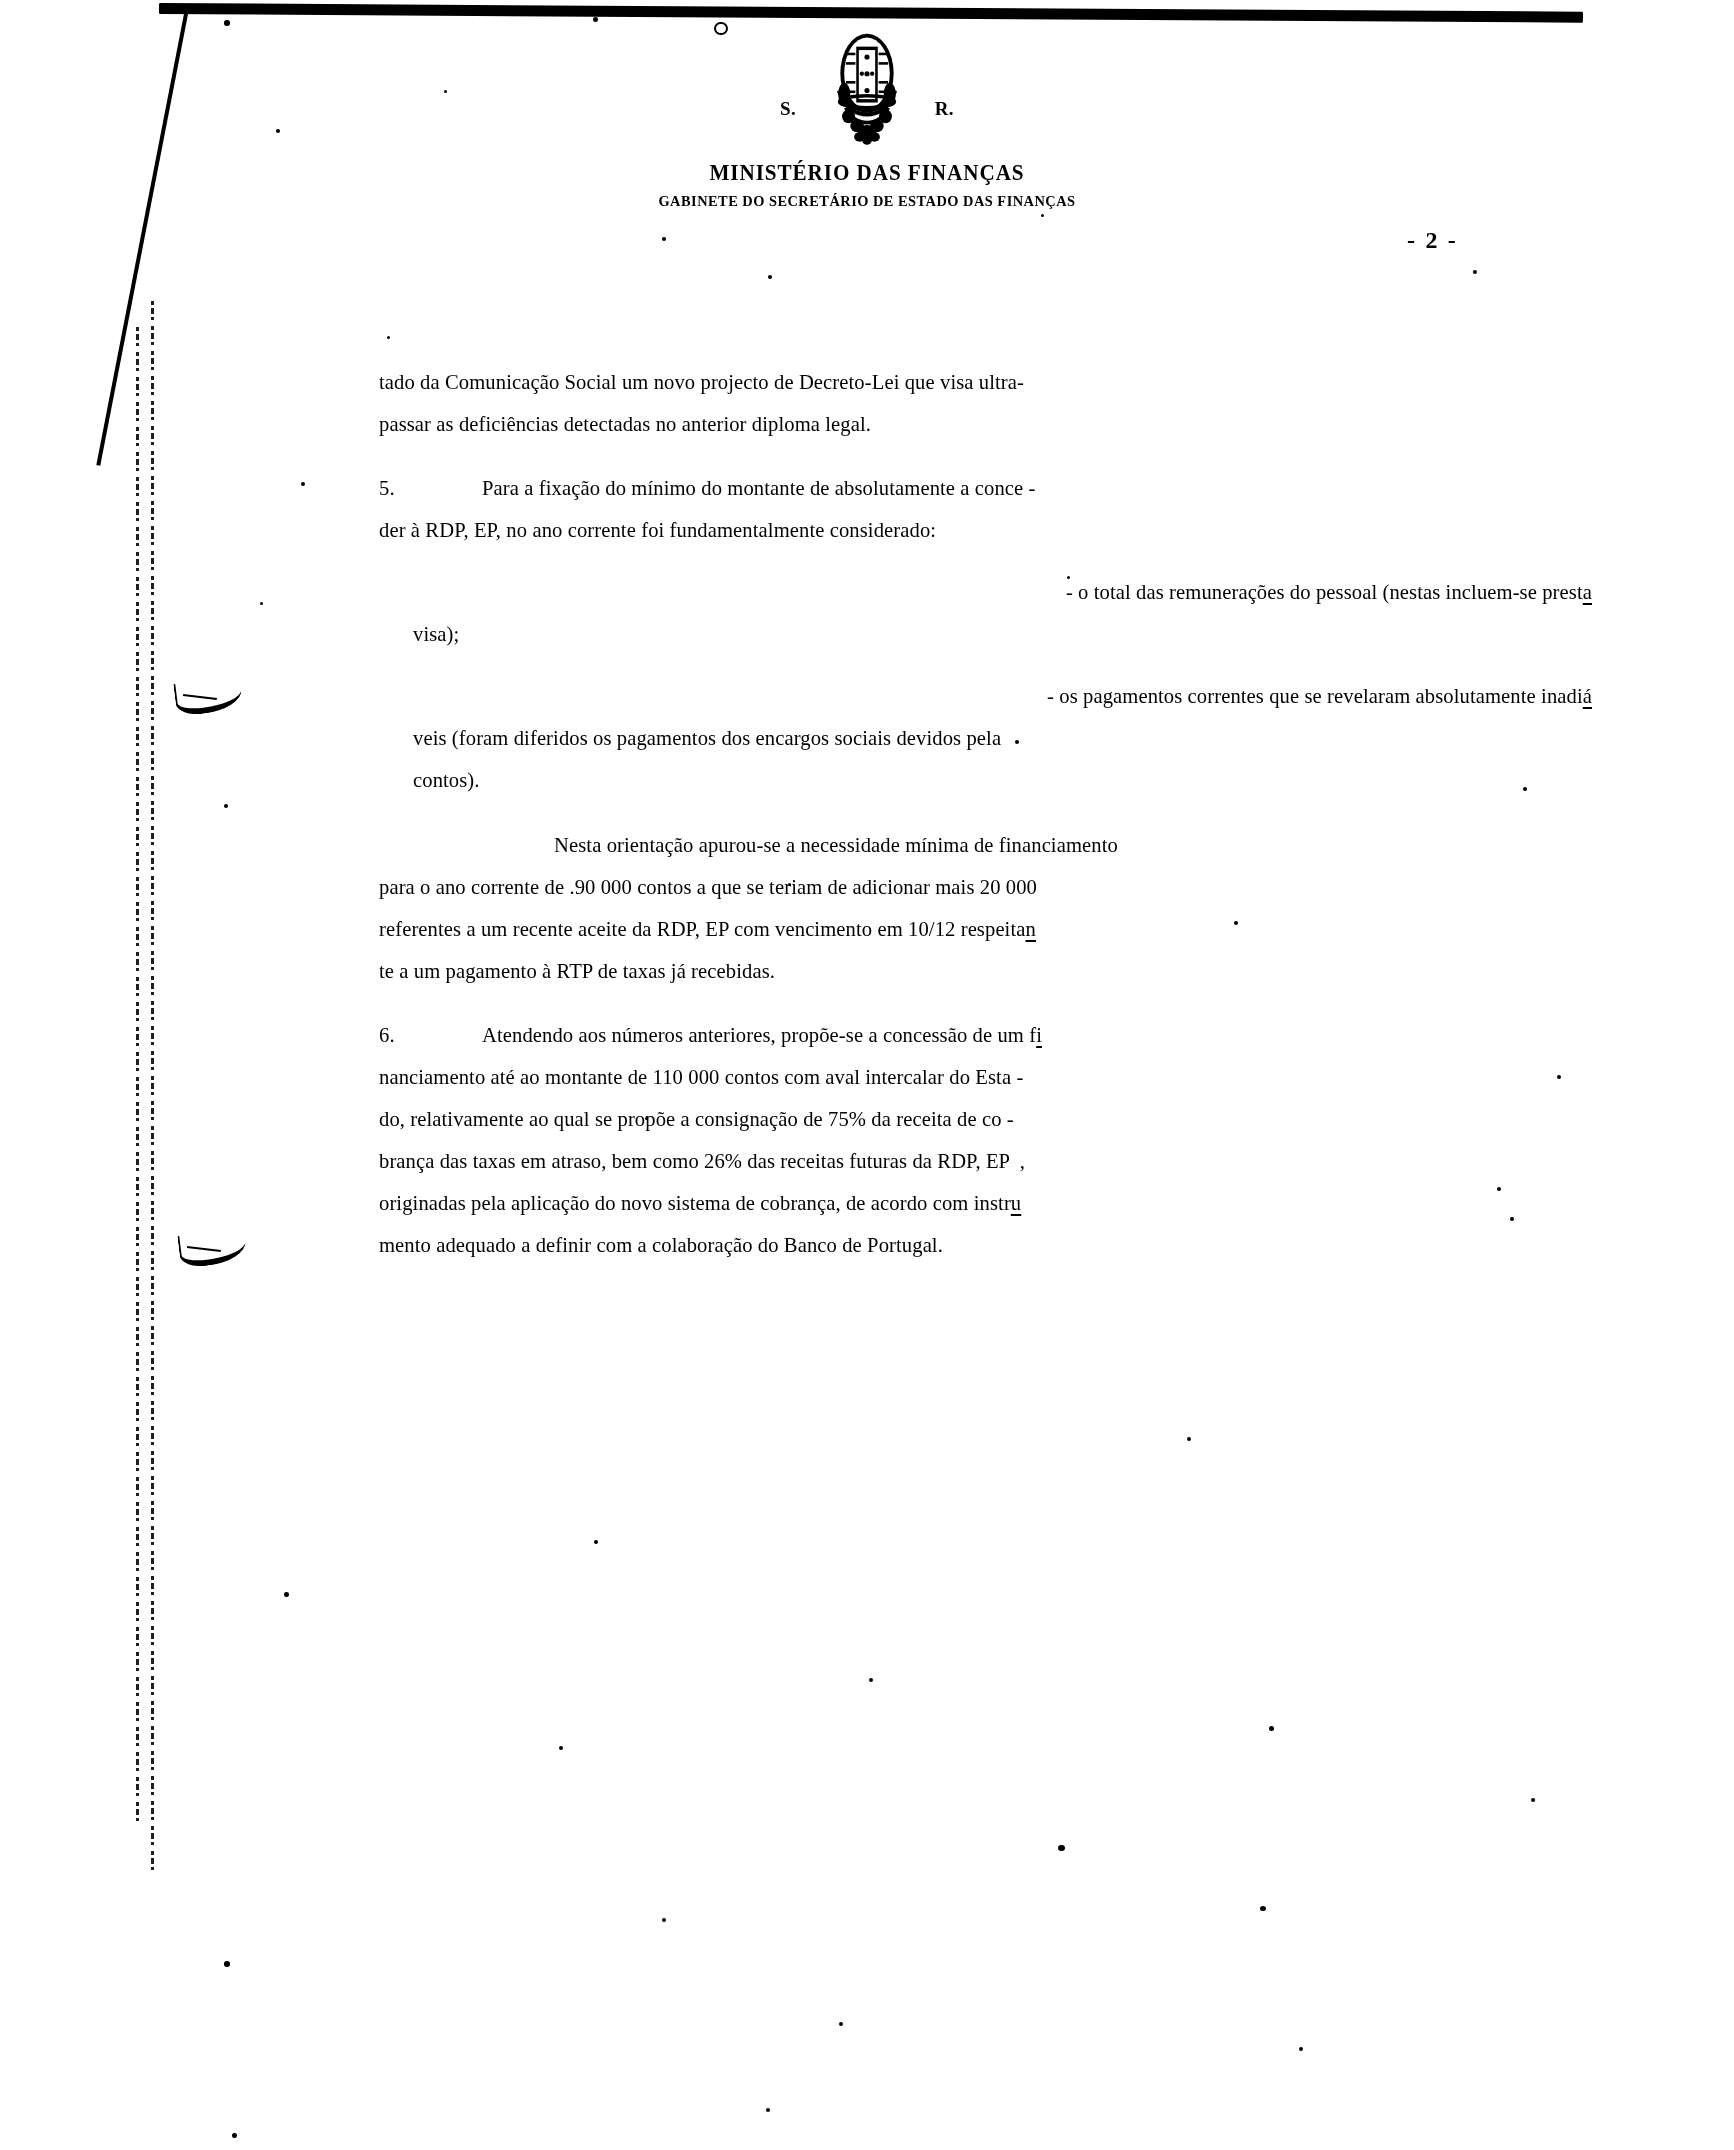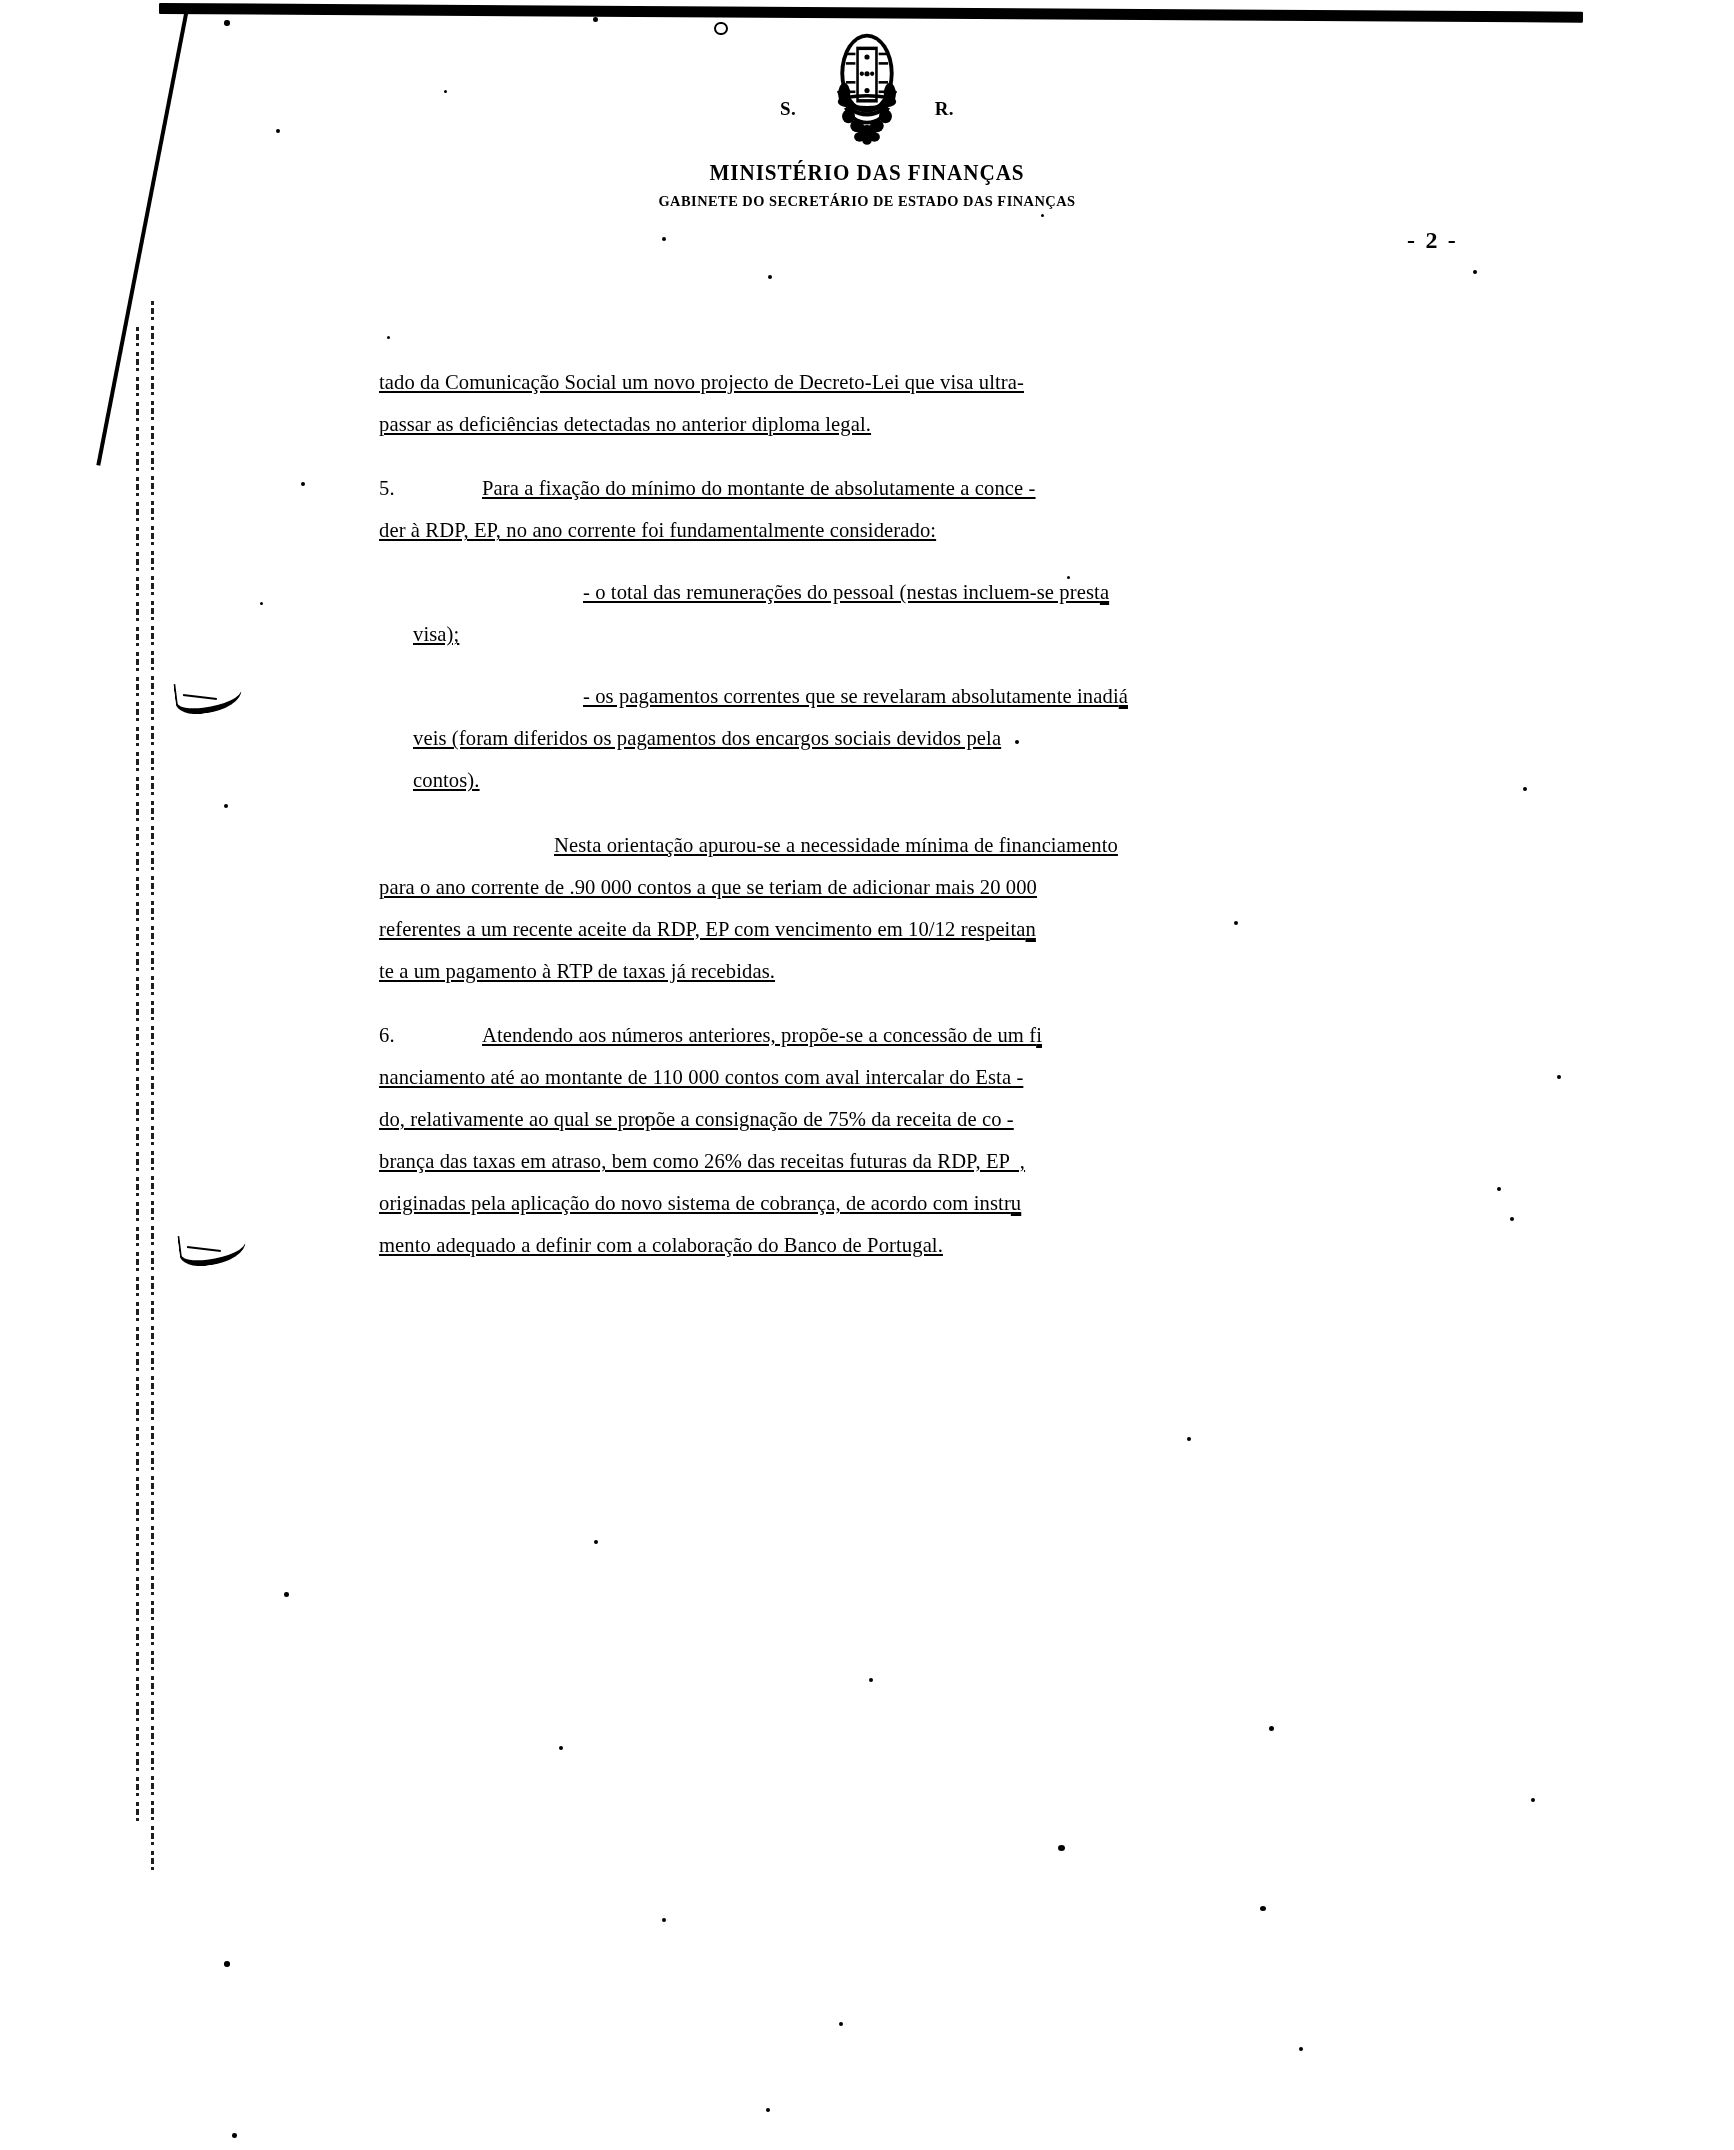--- a/index.html
+++ b/index.html
@@ -156,24 +156,23 @@
     font-size: 20.6px;
     line-height: 42px;
     letter-spacing: 0.1px;
     white-space: nowrap;
   }
 
   .tline {
     display: block;
     height: 42px;
     white-space: pre;
-    text-decoration: underline;
-  }
-
-  .tline.gap-before { margin-top: 20px; }
+  }
+
+  .tline.gap-before { margin-top: 20px; text-align: right; }
   .tline.gap-big    { margin-top: 22.4px; }
 
   .num-label {
     display: inline-block;
     width: 103px;
   }
 
   .indent-para  { padding-left: 175px; }
   .indent-bullet{ padding-left: 204px; }
   .indent-cont  { padding-left: 34px; }

